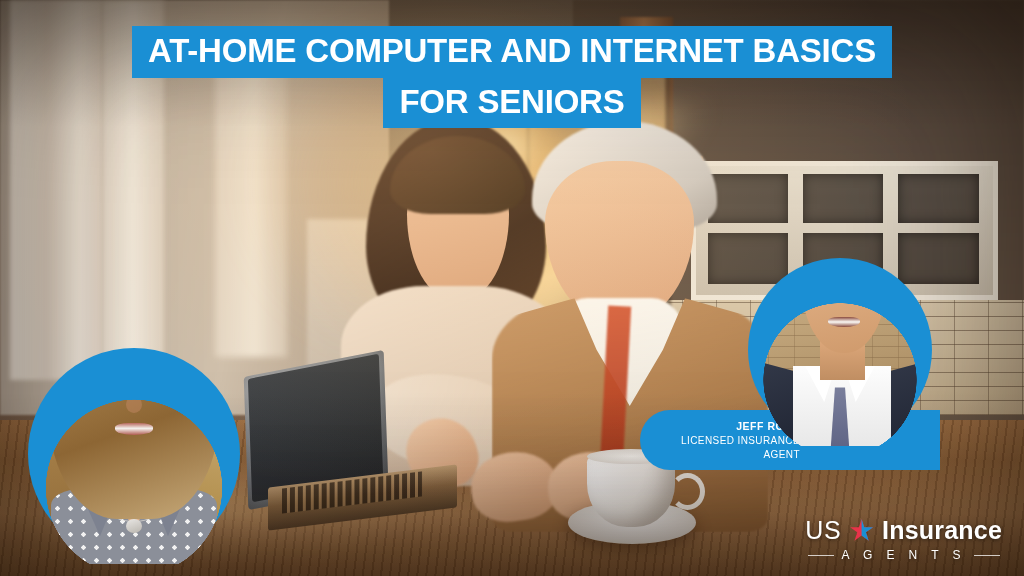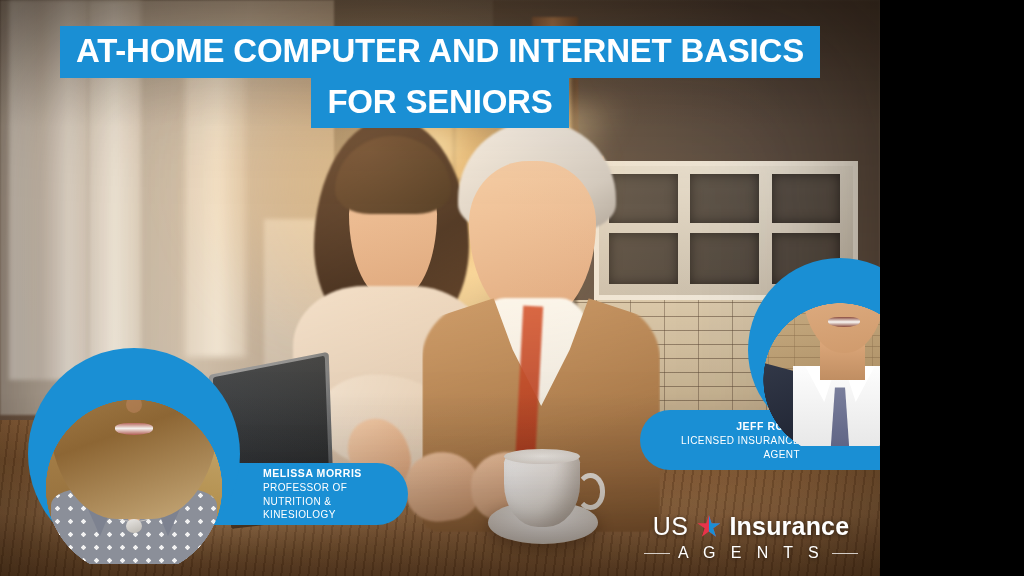--- a/index.html
+++ b/index.html
@@ -1,21 +1,21 @@
 <!DOCTYPE html>
 <html><head>
 <meta charset="utf-8">
 <style>
   * { margin:0; padding:0; box-sizing:border-box; }
   html,body { background:#000; }
   body { font-family:"Liberation Sans", sans-serif; }
 
   .stage {
     position:relative;
-    width:880px; height:576px;
+    width:1024px; height:576px;
     overflow:hidden;
     background:#be185d;
   }
 
   
   .scene { position:absolute; inset:0; overflow:hidden; }
 
   
   .room-base {
     position:absolute; inset:0;
@@ -508,21 +508,21 @@
   .logo-star .half {
     position:absolute; inset:0;
     clip-path:polygon(50% 0%, 61.8% 35.5%, 100% 35.5%, 69% 57.5%, 80.9% 95%, 50% 71.5%, 19.1% 95%, 31% 57.5%, 0% 35.5%, 38.2% 35.5%);
   }
   .logo-star .half.red  { background:#e8334a; clip-path:polygon(50% 0%, 61.8% 35.5%, 100% 35.5%, 69% 57.5%, 80.9% 95%, 50% 71.5%, 19.1% 95%, 31% 57.5%, 0% 35.5%, 38.2% 35.5%); }
   .logo-star .half.blue { background:#1a8fd4; clip-path:polygon(50% 0%, 61.8% 35.5%, 100% 35.5%, 69% 57.5%, 80.9% 95%, 50% 71.5%, 50% 0%); }
   .logo-sub-row {
     display:flex; align-items:center; justify-content:center; gap:8px; margin-top:3px;
   }
   .logo-rule { width:26px; height:1px; background:rgba(255,255,255,.75); }
-  .logo-agents { font-size:16px; letter-spacing:5.4px; }
+  .logo-agents { font-size:12px; letter-spacing:5.4px; }
 </style>
 </head>
 <body>
 
 <div class="stage">
 
   <div class="scene">
     <div class="room-base"></div>
     <div class="wall-left"></div>
     <div class="curtain-a"></div>
@@ -599,27 +599,20 @@
   </div>
 
   <div class="pill pill-right">
     <div class="txtbox">
       <div class="nm">JEFF ROOT</div>
       <div class="rl">LICENSED INSURANCE</div>
       <div class="rl">AGENT</div>
     </div>
   </div>
 
-  <div class="pill pill-left">
-    <div class="txtbox">
-      <div class="nm">MELISSA MORRIS</div>
-      <div class="rl">PROFESSOR OF NUTRITION &amp;</div>
-      <div class="rl">KINESIOLOGY</div>
-    </div>
-  </div>
 
   <div class="avatar av-right">
     <span class="disc"></span>
     <span class="photo">
       <span class="clip">
         <span class="head-bg"></span>
         <span class="brick"></span>
         <span class="jef-suit-l"></span>
         <span class="jef-suit-r"></span>
         <span class="jef-shirt"></span>

